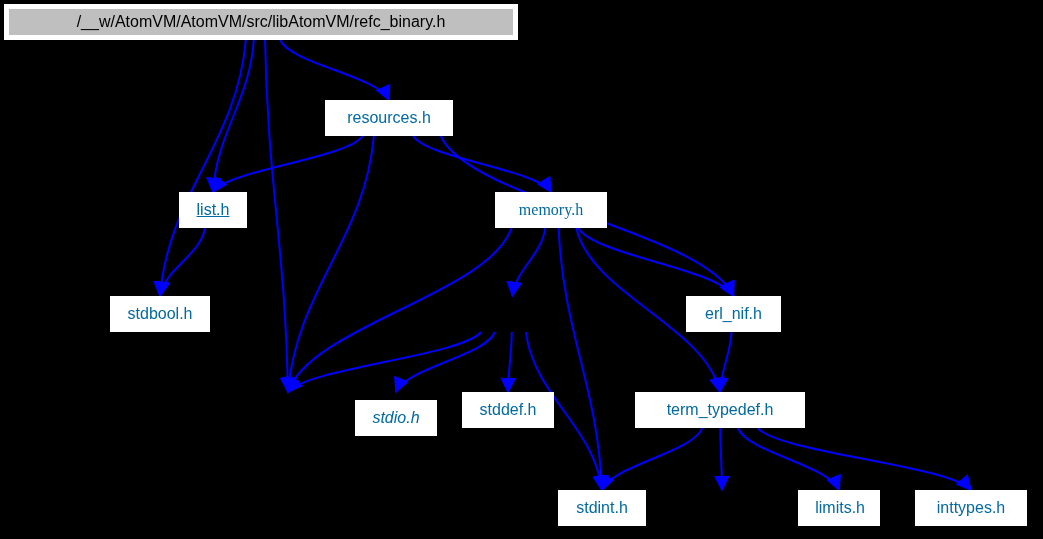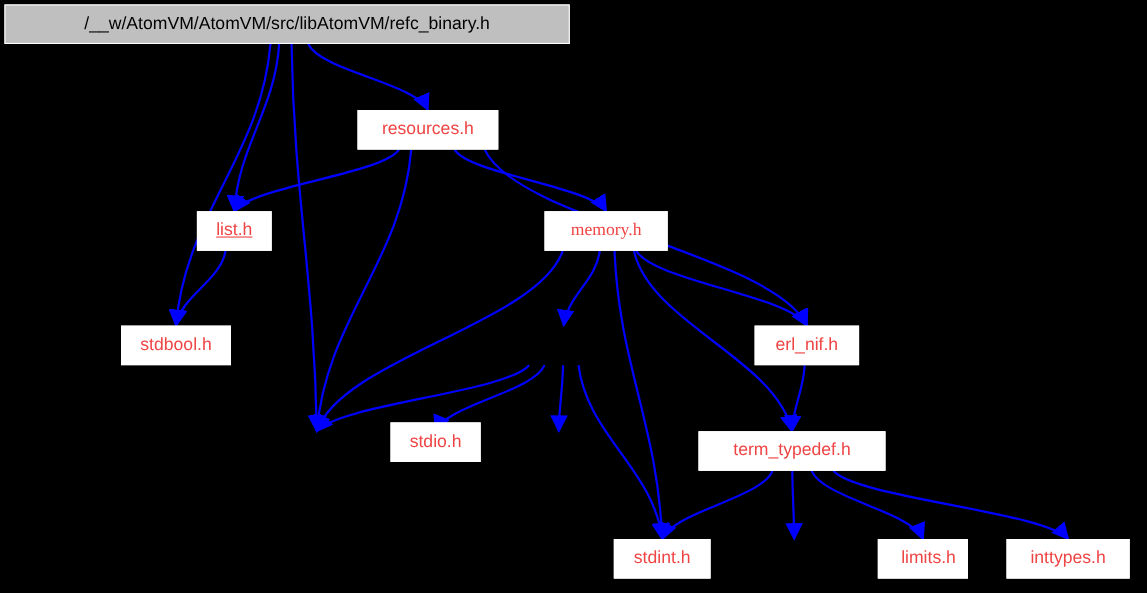--- a/index.html
+++ b/index.html
@@ -1,19 +1,19 @@
 <!DOCTYPE html>
 <html><head>
 <meta charset="utf-8">
 <style>
   html,body{margin:0;padding:0;background:#000;width:1043px;height:539px;overflow:hidden;font-family:Helvetica,Arial,sans-serif;font-size:16px}
   .stage{position:relative;width:1043px;height:539px}
-  .node{position:absolute;box-sizing:border-box;border:1px solid #ffffff;display:flex;align-items:center;justify-content:center;padding:4px 10px;white-space:nowrap}
+  .node{position:absolute;box-sizing:border-box;border:5px solid #ffffff;display:flex;align-items:center;justify-content:center;padding:4px 10px;white-space:nowrap}
   .root{background:#bfbfbf;color:#000}
-  .leaf{background:#fff;color:#ef4444}
+  .leaf{background:#fff;color:#0369a1}
   svg{position:absolute;left:0;top:0;width:1043px;height:539px;pointer-events:none}
 </style>
 </head>
 <body>
 
 <div class="stage">
   <svg id="edge-layer">
     <defs>
       <marker id="arrow" viewBox="0 0 10 10" refX="9" refY="5" markerWidth="8" markerHeight="8" orient="auto-start-reverse">
         <path d="M 0 0 L 10 5 L 0 10 z" fill="#0000ff"></path>
@@ -57,22 +57,25 @@
     </div>
   <div id="n-stdbool" class="node leaf" style="left: 110px; top: 296px; width: 100px; height: 36px;">
       <span>stdbool.h</span>
     </div>
   <div id="n-memory" class="node leaf" style="left: 495px; top: 192px; width: 112px; height: 36px; font-family: Liberation Serif, serif;">
       <span>memory.h</span>
     </div>
   <div id="n-erl_nif" class="node leaf" style="left: 686px; top: 296px; width: 95px; height: 36px;">
       <span>erl_nif.h</span>
     </div>
-  <div id="n-stdio" class="node leaf" style="left: 355px; top: 384px; width: 82px; height: 36px;">
+  <div id="n-stdio" class="node leaf" style="left: 355px; top: 400px; width: 82px; height: 36px; font-style: italic;">
       <span>stdio.h</span>
+    </div>
+  <div id="n-stddef" class="node leaf" style="left: 462px; top: 392px; width: 92px; height: 36px;">
+      <span>stddef.h</span>
     </div>
   <div id="n-term_typedef" class="node leaf" style="left: 635px; top: 392px; width: 170px; height: 36px;">
       <span>term_typedef.h</span>
     </div>
   <div id="n-stdint" class="node leaf" style="left: 558px; top: 490px; width: 88px; height: 36px;">
       <span>stdint.h</span>
     </div>
   <div id="n-limits" class="node leaf" style="left: 798px; top: 490px; width: 82px; height: 36px; justify-content: flex-end;">
       <span>limits.h</span>
     </div>

